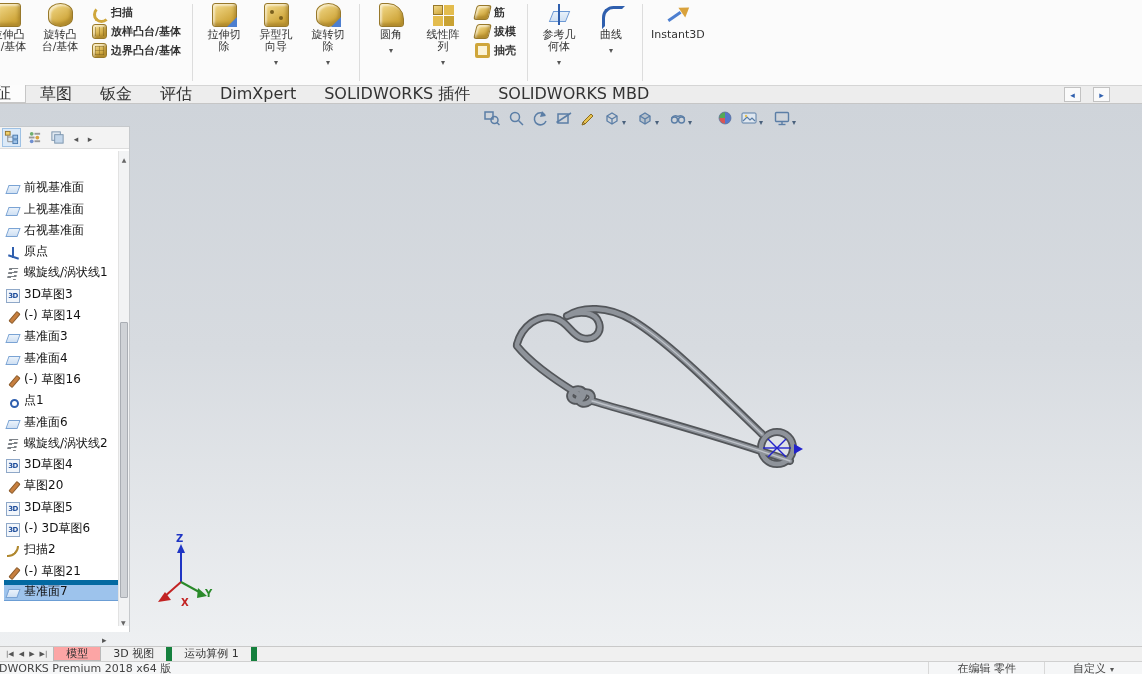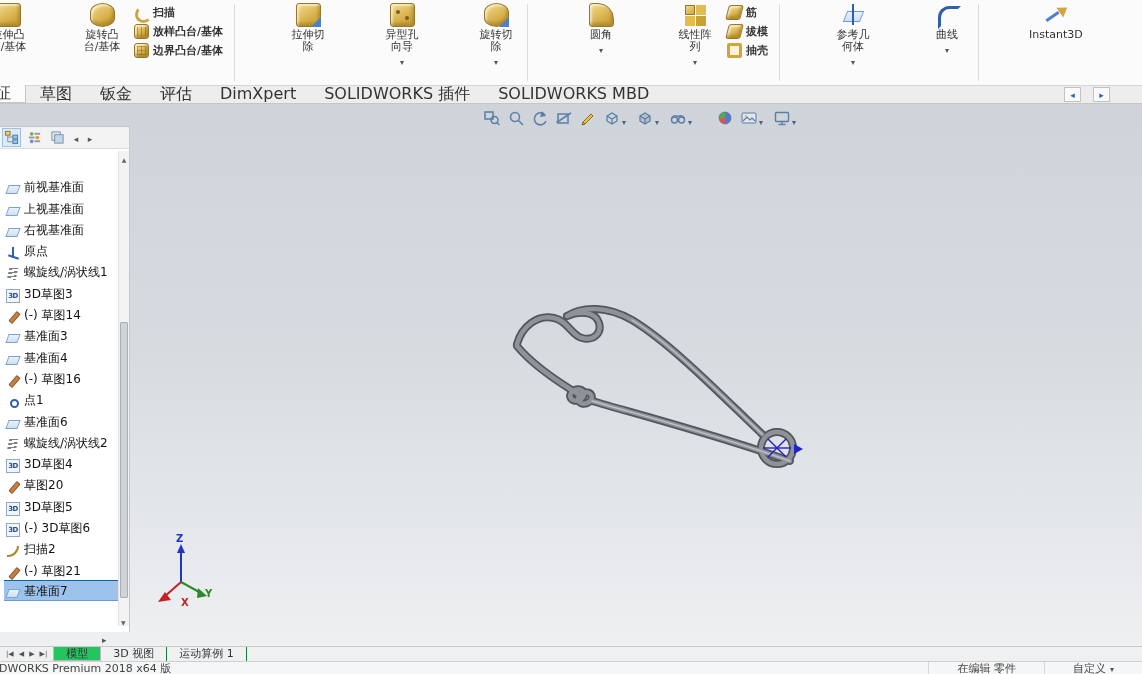--- a/index.html
+++ b/index.html
@@ -1,21 +1,21 @@
 <!DOCTYPE html>
 <html><head>
 <meta charset="utf-8">
 <style>
   * { box-sizing:border-box; margin:0; padding:0; }
   html,body { width:1142px; height:674px; overflow:hidden; }
   body { font-family:"DejaVu Sans","Liberation Sans",sans-serif; font-size:12px; color:#222; background:#fff; }
 
   
   .ribbon { height:86px; background:#fbfbfb; border-bottom:1px solid #d5d5d5; display:flex; align-items:flex-start; overflow:hidden; padding-left:0; }
-  .bigbtn { min-width:52px; padding:3px 3px 0; display:flex; flex-direction:column; align-items:center; cursor:default;margin-left:42px; }
+  .bigbtn { min-width:52px; padding:3px 3px 0; display:flex; flex-direction:column; align-items:center; cursor:default; }
   .bigbtn.first { margin-left:-18px; }
   .bigbtn .lbl { font-size:11px; line-height:12px; text-align:center; color:#333; }
   .bigbtn .lbl span { display:block; }
   .dcaret::before { content:"▾"; font-size:8px; color:#555; }
   .dcaret { margin-top:1px; height:10px; }
   .smallcol { display:flex; flex-direction:column; padding:3px 2px 0; }
   .smallbtn { display:flex; align-items:center; gap:4px; height:19px; padding:0 4px; font-size:11px; color:#333; white-space:nowrap;font-weight:bold; }
   .vsep { width:1px; align-self:stretch; background:#ddd; margin:4px 5px; }
 
   
@@ -71,21 +71,21 @@
   
   .fmpanel { position:absolute; left:0; top:22px; width:130px; height:506px; background:#fff; border-right:1px solid #c6c9cc; border-top:1px solid #c6c9cc; z-index:5; }
   .fmtabs { height:22px; background:#f3f3f3; border-bottom:1px solid #ddd; display:flex; align-items:center; gap:4px; padding:0 2px; }
   .fmtab { width:19px; height:19px; display:flex; align-items:center; justify-content:center; }
   .fmtab.active { background:#dceaf8; border:1px solid #9ec1e4; }
   .fmarrow { width:10px; text-align:center; color:#555; }
   .fmarrow.left::before { content:"◂"; font-size:9px; }
   .fmarrow.right::before { content:"▸"; font-size:9px; }
   .fmtree { padding:26px 0 0 4px; }
   .trow { display:flex; align-items:flex-end; gap:4px; height:21.3px; padding-left:2px; font-size:12px; white-space:nowrap; color:#111; }
-  .trow.sel { background:#9dc3ec; border-top:1px solid #0369a1; border-bottom:1px solid #6b9dd4; width:114px; }
+  .trow.sel { background:#9dc3ec; border-top:5px solid #0369a1; border-bottom:1px solid #6b9dd4; width:114px; }
   .tlabel { overflow:hidden; }
 
   .tico { width:14px; height:14px; flex:0 0 14px; position:relative; display:inline-block; }
   .tico.plane::before { content:""; position:absolute; left:1px; top:3px; width:10px; height:7px; border:1px solid #7aa3d4; background:linear-gradient(#eaf2fb,#cfe0f3); transform:skewX(-20deg); }
   .tico.origin::before { content:""; position:absolute; left:6px; top:1px; width:2px; height:11px; background:#2f5fae; }
   .tico.origin::after { content:""; position:absolute; left:2px; top:10px; width:11px; height:2px; background:#2f5fae; transform:rotate(18deg); }
   .tico.helix::before { content:""; position:absolute; left:2px; top:1px; width:9px; height:12px; background:repeating-linear-gradient(175deg,#7d8287 0 1.8px,transparent 1.8px 4px); transform:skewX(-12deg); }
   .tico.sk3d { border:1px solid #8fa8c8; background:#f2f6fb; }
   .tico.sk3d::before { content:"3D"; position:absolute; left:0; right:0; top:2px; text-align:center; font-size:7px; font-weight:bold; color:#1f4e9c; letter-spacing:-0.5px; }
   .tico.sketch::before { content:""; position:absolute; left:6px; top:1px; width:3px; height:11px; background:#c77f3f; border:1px solid #8a5a2a; transform:rotate(40deg); border-radius:1px; }
@@ -103,22 +103,22 @@
   .splitarrow::before { content:"▸"; font-size:9px; }
 
   
   .doctabs { height:15px; background:#f0f0f0; border-top:1px solid #c9c9c9; display:flex; align-items:stretch; font-size:11px; }
   .vcr { display:flex; align-items:center; gap:5px; padding:0 6px; color:#555; }
   .vcr span { font-size:7px; }
   .vcr .vfirst::before { content:"|◀"; }
   .vcr .vprev::before { content:"◀"; }
   .vcr .vnext::before { content:"▶"; }
   .vcr .vlast::before { content:"▶|"; }
-  .dtab { padding:0 12px; line-height:13px; color:#333; border-right:1px solid #15803d; white-space:nowrap; }
-  .dtab.active { background:#22c55e; border:1px solid #b9b9b9; border-top:none; }
+  .dtab { padding:0 12px; line-height:13px; color:#333; border-right:6px solid #15803d; white-space:nowrap; }
+  .dtab.active { background:#fca5a5; border:1px solid #b9b9b9; border-top:none; }
 
   
   .statusbar { height:13px; background:#f5f6f7; border-top:1px solid #d0d0d0; display:flex; align-items:center; font-size:11px; color:#444; overflow:hidden; }
   .statusbar .sleft { margin-left:-26px; white-space:nowrap; }
   .sright { margin-left:auto; display:flex; align-items:center; height:100%; }
   .sitem { padding:0 28px; border-left:1px solid #d8d8d8; height:100%; display:flex; align-items:center; gap:4px; white-space:nowrap; }
   .scaret::before { content:"▾"; font-size:8px; color:#555; }
 
   svg text { font-family:"DejaVu Sans","Liberation Sans",sans-serif; }
 </style>

